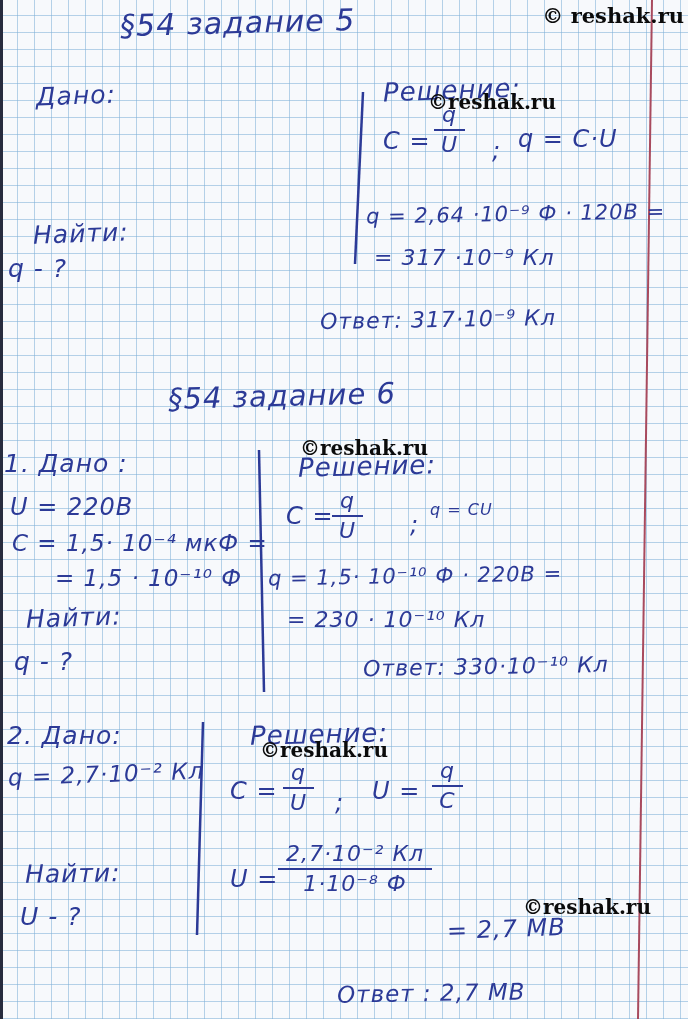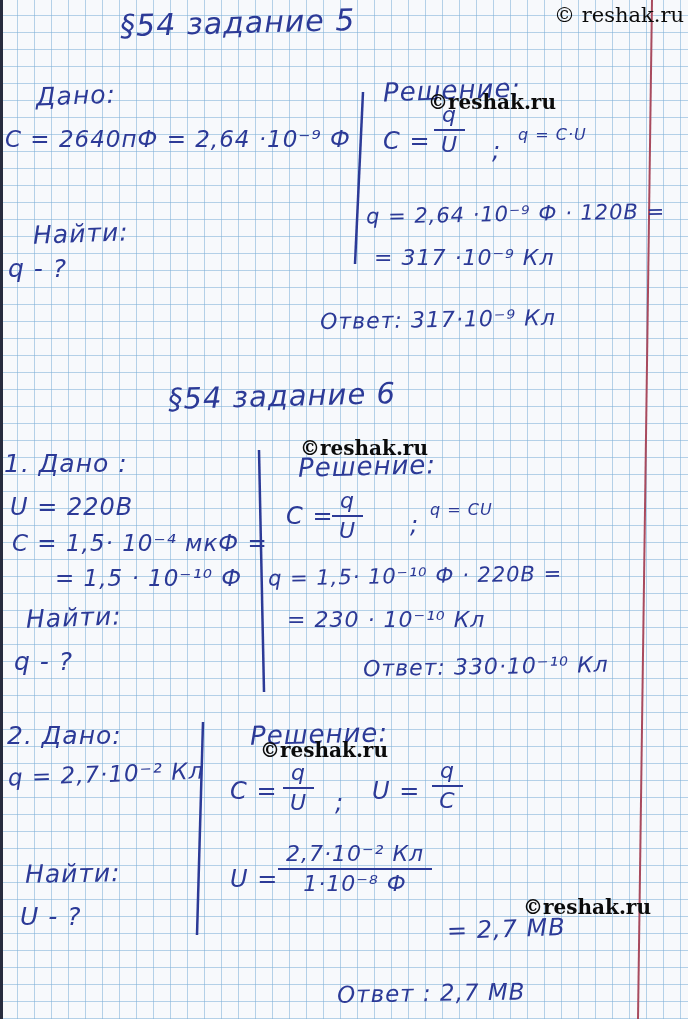--- a/index.html
+++ b/index.html
@@ -36,21 +36,21 @@
     white-space:nowrap;letter-spacing:1px;
   }
   .frac .num{line-height:1;padding:0 8px 3px;border-bottom:2.5px solid #2c3a97;}
   .frac .den{line-height:1;padding-top:3px;}
   .wm{
     position:absolute;z-index:4;
     font-family:"DejaVu Serif", serif;
     font-weight:bold;color:#0b0b0b;
     white-space:nowrap;font-size:20px;letter-spacing:0;
   }
-  .wm.corner{font-weight:normal;font-size:21px;}
+  .wm.corner{font-weight:bold;font-size:21px;}
 </style>
 </head>
 <body>
 
 <div class="page">
 
   <div class="left-edge"></div>
 
   <svg class="line-svg" style="left:0;top:0;width:688px;height:1019px" viewBox="0 0 688 1019">
     <line x1="652" y1="0" x2="638" y2="1019" stroke="#a84a5e" stroke-width="2"></line>
@@ -58,37 +58,36 @@
 
   <div class="wm corner" style="right:4px;top:3px">© reshak.ru</div>
   <div class="wm" style="left:428px;top:90px">©reshak.ru</div>
   <div class="wm" style="left:300px;top:436px">©reshak.ru</div>
   <div class="wm" style="left:260px;top:738px">©reshak.ru</div>
   <div class="wm" style="left:523px;top:895px">©reshak.ru</div>
 
   <div class="hw heading" style="left:120px;top:6px">§54 задание 5</div>
 
   <div class="hw label" style="left:36px;top:82px;transform:rotate(-2deg)">Дано:</div>
-  <div class="hw body-line" style="left:5px;top:127px">C = 2640пФ = 2,64 ·10⁻⁹ Ф</div>
   <div class="hw label" style="left:33px;top:220px;transform:rotate(-2deg)">Найти:</div>
   <div class="hw label" style="left:8px;top:255px">q - ?</div>
 
   <svg class="ink-svg" style="left:350px;top:92px;width:18px;height:172px" viewBox="0 0 18 172">
     <line x1="13" y1="0" x2="5" y2="172" stroke="#2c3a97" stroke-width="2.5"></line>
   </svg>
 
   <div class="hw" style="left:383px;top:76px;font-size:26px;transform:rotate(-2deg)">Решение:</div>
 
   <div class="hw" style="left:383px;top:128px;font-size:24px">C =</div>
   <div class="frac" style="left:434px;top:104px;font-size:22px">
     <span class="num">q</span>
     <span class="den">U</span>
   </div>
   <div class="hw" style="left:492px;top:138px;font-size:24px">;</div>
-  <div class="hw" style="left:518px;top:126px;font-size:16px">q = C·U</div>
+  <div class="hw" style="left:518px;top:126px;font-size:24px">q = C·U</div>
 
   <div class="hw" style="left:366px;top:203px;font-size:21px;transform:rotate(-1deg)">q = 2,64 ·10⁻⁹ Ф · 120В =</div>
   <div class="hw small-line" style="left:374px;top:246px">= 317 ·10⁻⁹ Кл</div>
   <div class="hw small-line" style="left:320px;top:308px;transform:rotate(-1deg)">Ответ: 317·10⁻⁹ Кл</div>
 
   <div class="hw heading" style="left:168px;top:381px;font-size:29px">§54 задание 6</div>
 
   <div class="hw label" style="left:4px;top:450px">1. Дано :</div>
   <div class="hw body-line" style="left:10px;top:494px;font-size:24px">U = 220В</div>
   <div class="hw body-line" style="left:12px;top:531px">C = 1,5· 10⁻⁴ мкФ =</div>

